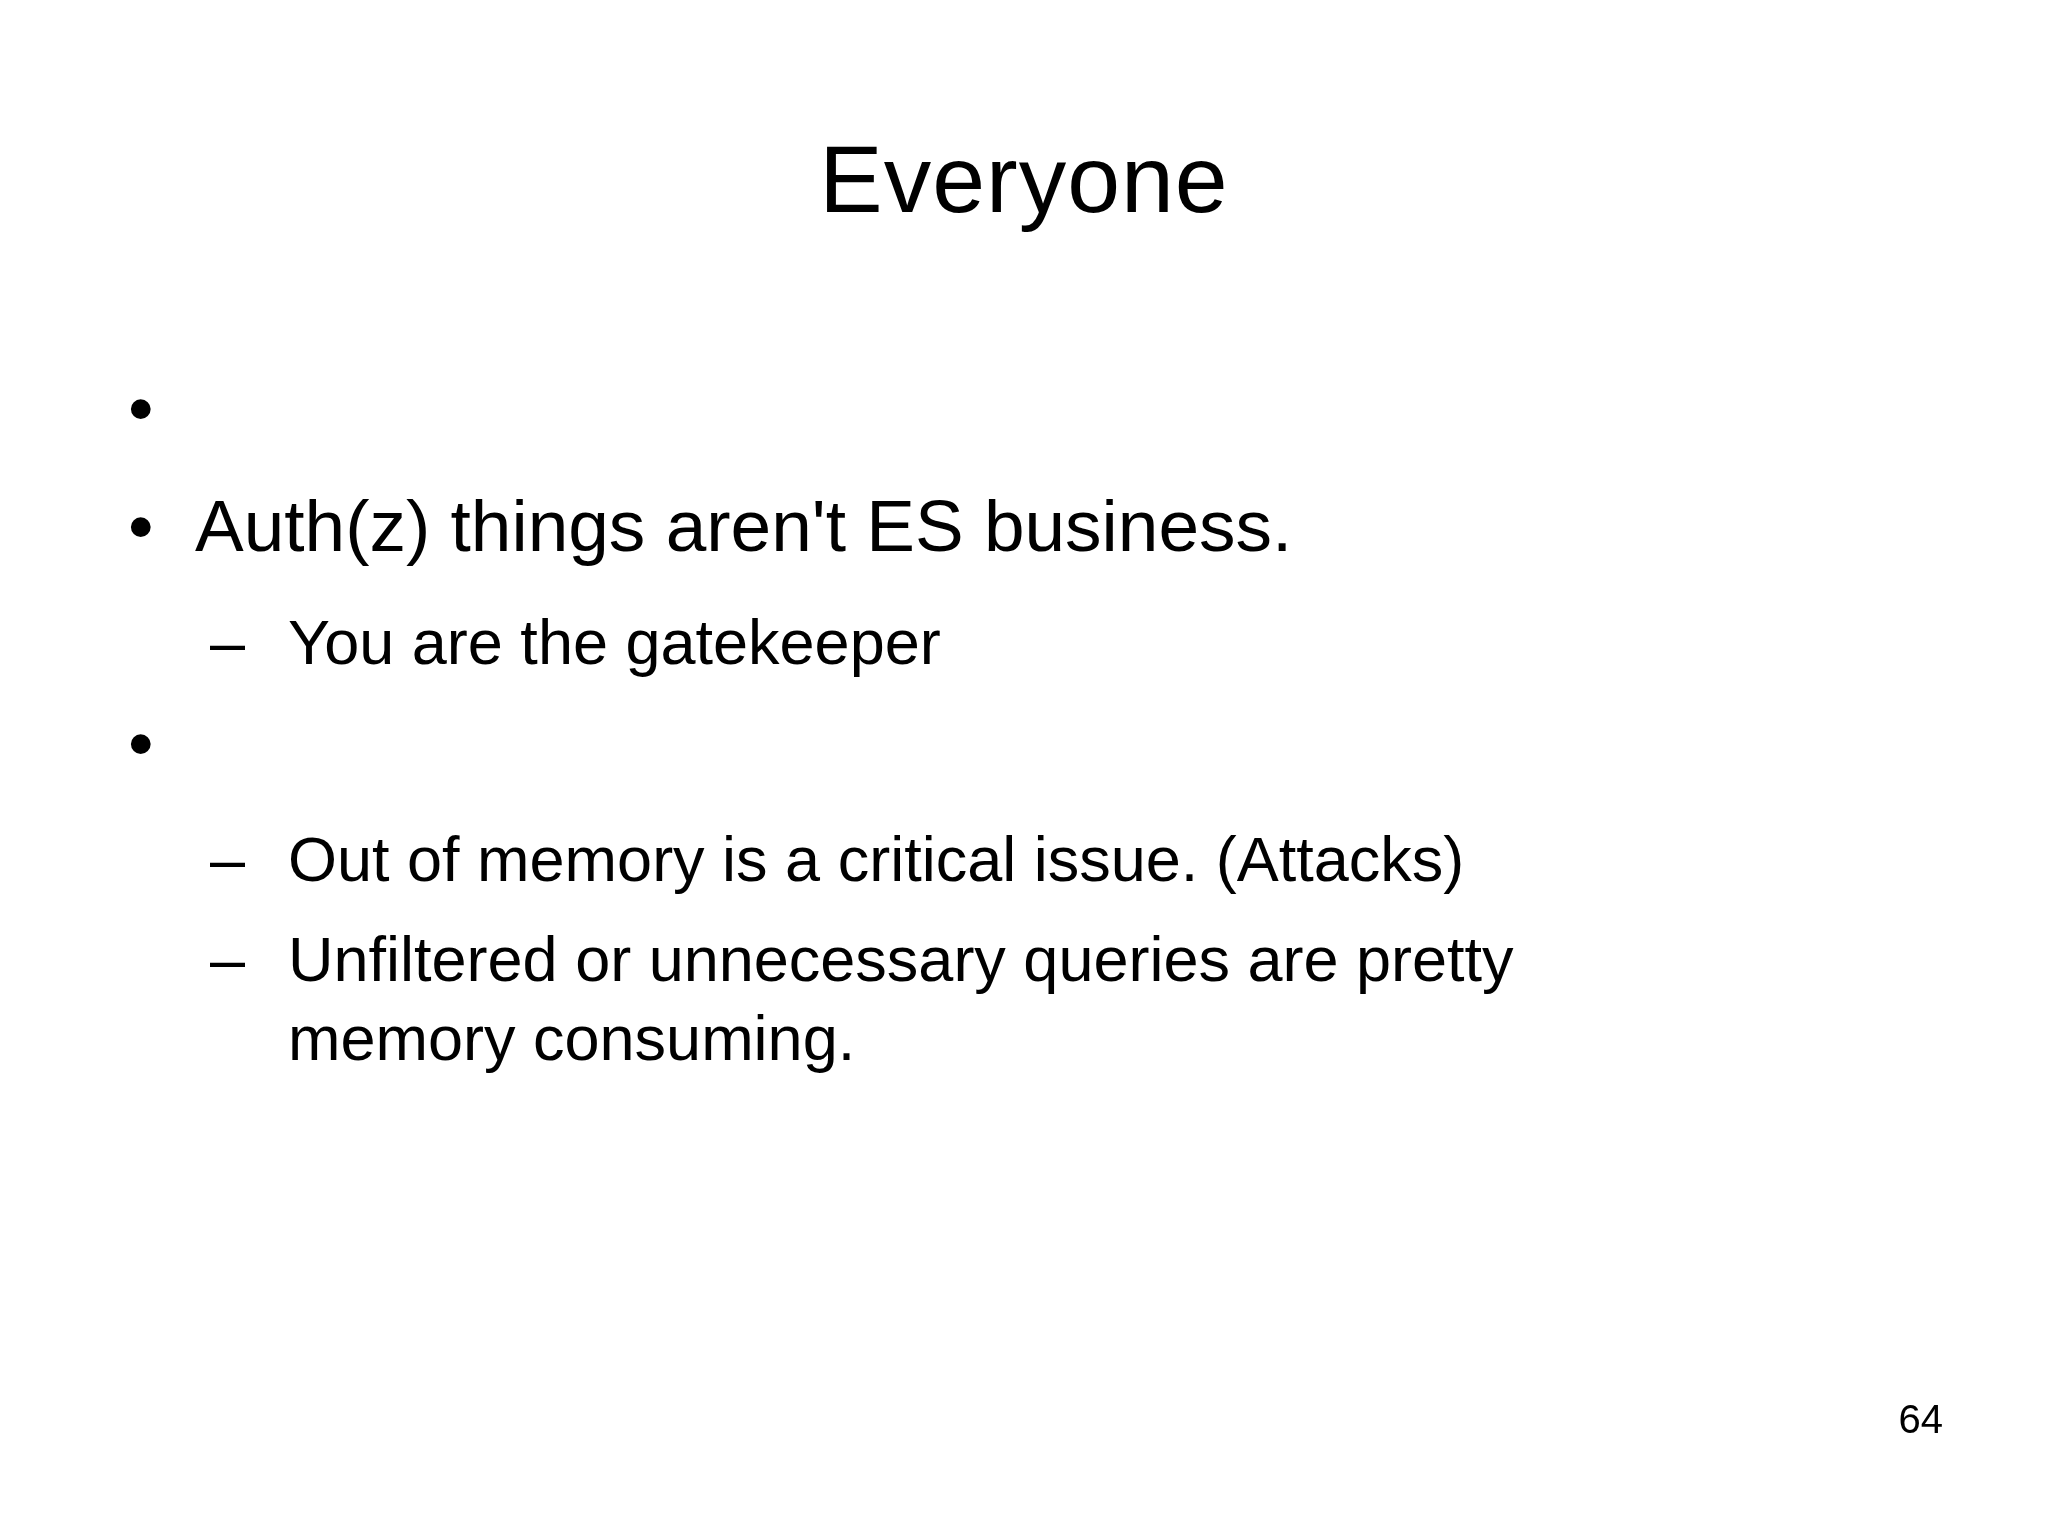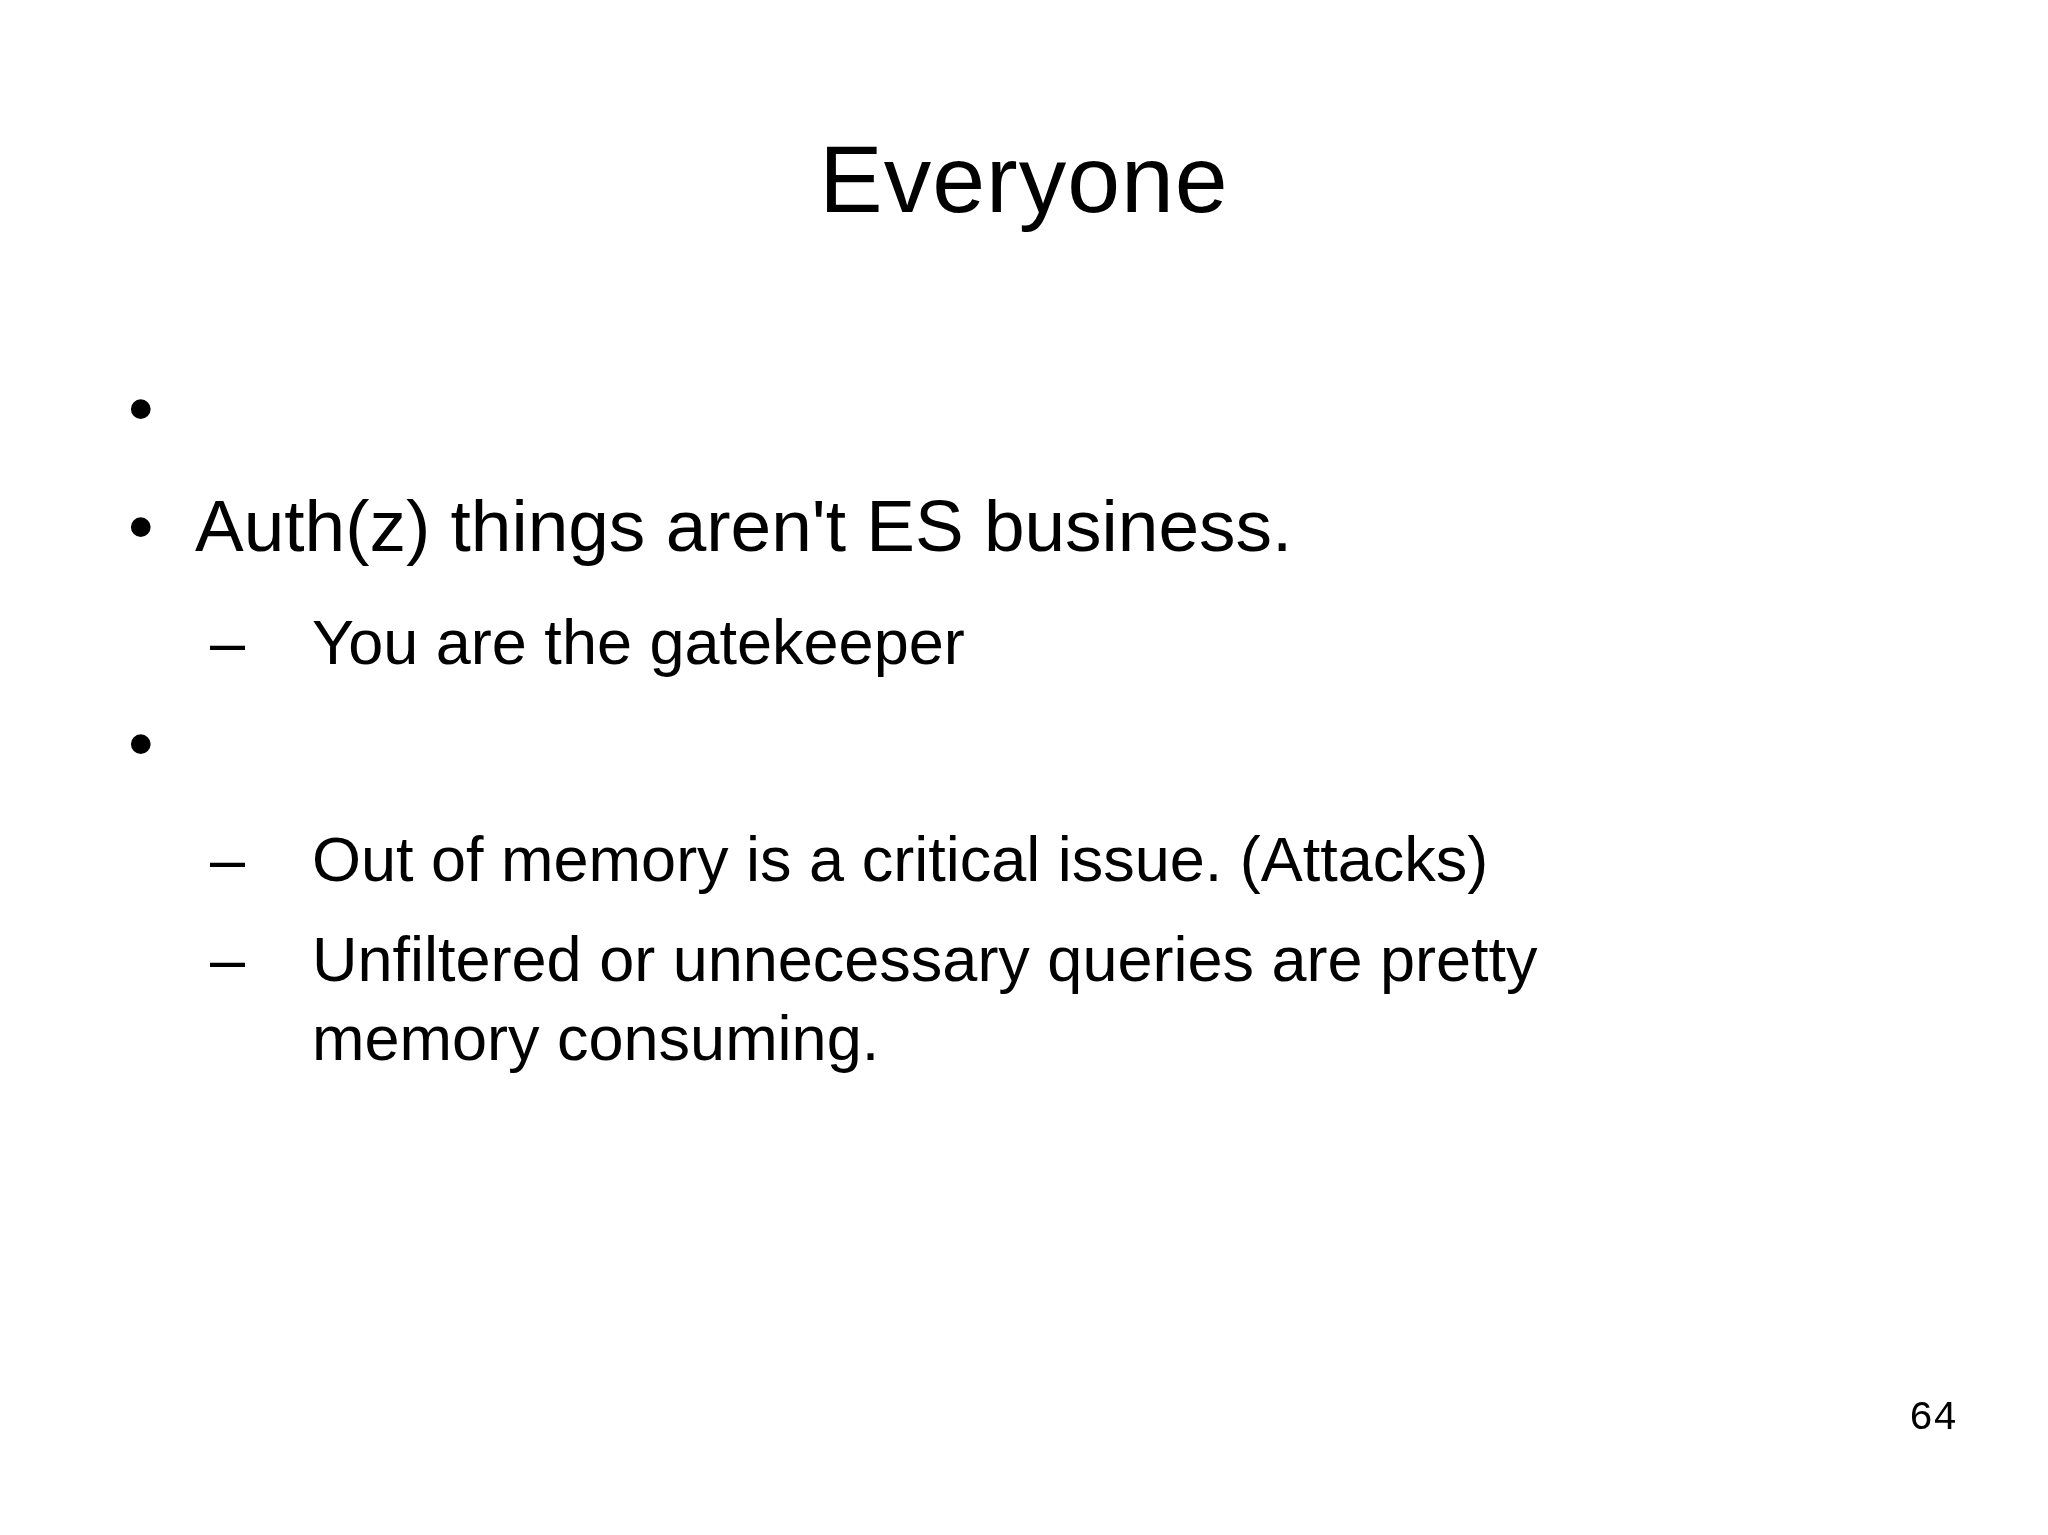--- a/index.html
+++ b/index.html
@@ -53,27 +53,26 @@
     padding-left: 210px;
     margin-bottom: 21px;
   }
   li.lvl2 .marker {
     flex: 0 0 78px;
     width: 78px;
   }
   li.lvl2 .btext {
     display: block;
     max-width: 1300px;
-    margin-left: 24px;
   }
   .page-number {
     position: absolute;
     top: 1396px;
-    right: 91px;
-    font-family: Liberation Mono, monospace;
+    right: 105px;
+    font-family: Liberation Sans, sans-serif;
     font-size: 40px;
     line-height: 1.15;
   }
 </style>
 </head>
 <body>
 
 <div class="slide-title">Everyone</div>
 
 <ul class="bullet-list">

